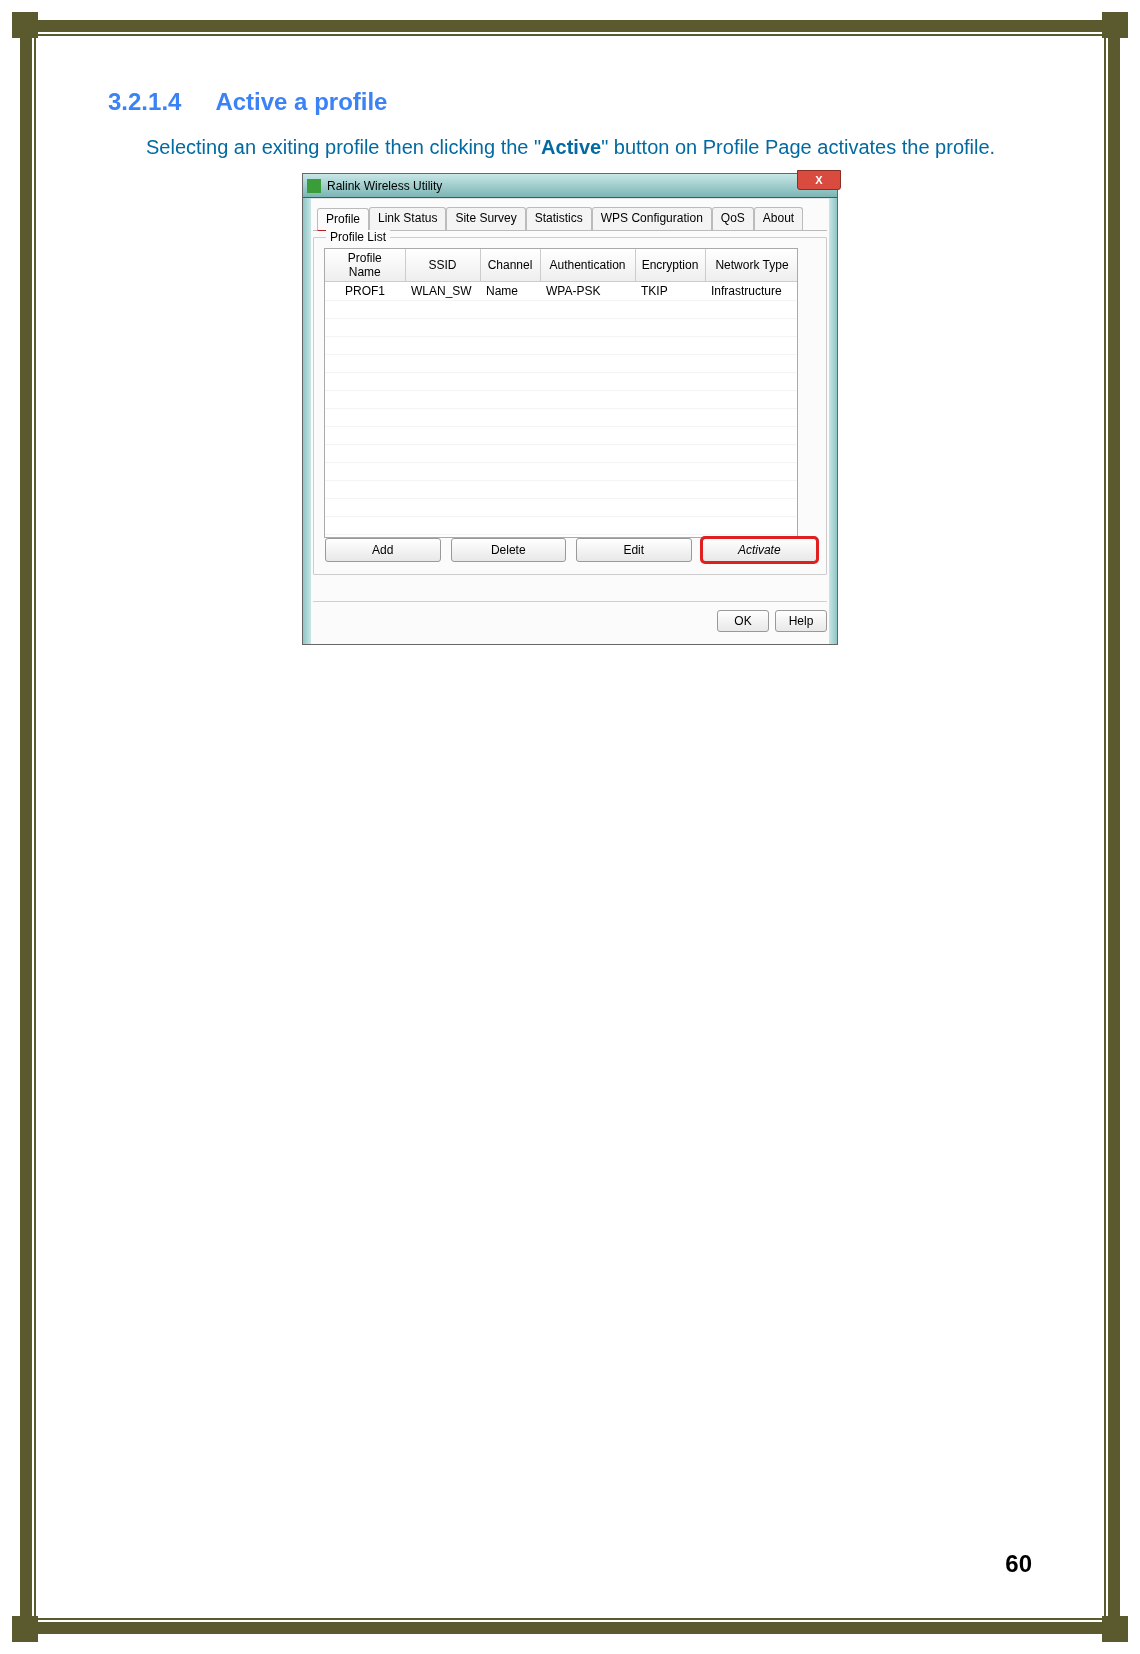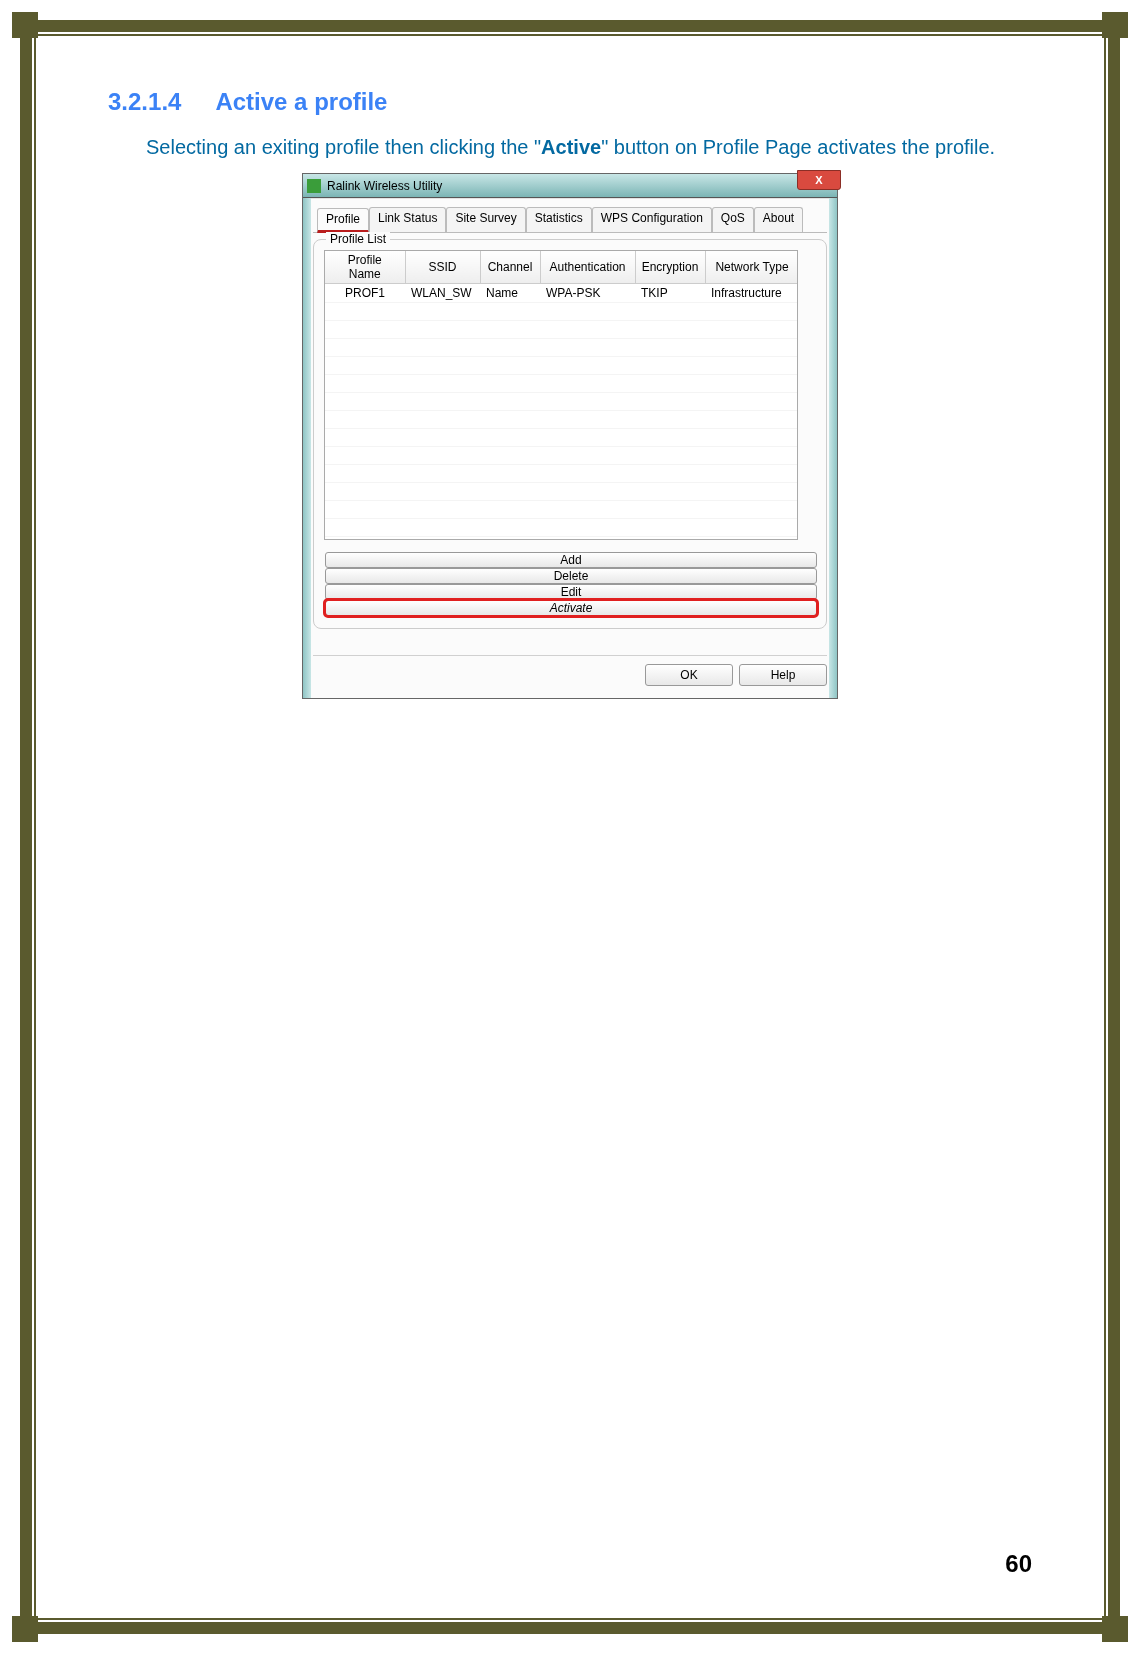--- a/index.html
+++ b/index.html
@@ -126,25 +126,25 @@
       border-bottom: none;
       background: #f4f4f4;
       margin-right: 0px;
       border-radius: 3px 3px 0 0;
       position: relative;
       white-space: nowrap;
     }
     .tab.active {
       background: #fbfbfb;
       top: 1px;
-      border-bottom: 3px solid #b91c1c;
+      border-bottom: 1px solid #b91c1c;
     }
     .fieldset {
       border: 1px solid #ccc;
-      border-radius: 8px;
+      border-radius: 1px;
       padding: 10px 8px 12px 10px;
       margin-top: 4px;
     }
     .fieldset-label {
       position: relative;
       top: -18px;
       left: 2px;
       background: #fbfbfb;
       padding: 0 4px;
       font-size: 12px;
@@ -175,23 +175,21 @@
     }
     td {
       padding: 2px 6px;
       height: 18px;
       border-bottom: 1px solid #f4f4f4;
       white-space: nowrap;
       overflow: hidden;
     }
     .btn-row {
       display: flex;
-      gap: 0;
-      margin-top: 12px;
-      flex-direction: column;
+      gap: 8px;
     }
     .btn {
       flex: 1;
       height: 24px;
       background: linear-gradient(to bottom, #fff, #e8e8e8);
       border: 1px solid #999;
       border-radius: 3px;
       font-size: 12px;
       display: flex;
       align-items: center;
@@ -208,21 +206,21 @@
       height: 1px;
       background: #d0d0d0;
       margin: 26px 0 8px 0;
     }
     .dialog-btn-row {
       display: flex;
       justify-content: flex-end;
       gap: 6px;
     }
     .dialog-btn {
-      width: 88px;
+      width: 52px;
       height: 22px;
       background: linear-gradient(to bottom, #fff, #e8e8e8);
       border: 1px solid #999;
       border-radius: 3px;
       font-size: 12px;
       display: flex;
       align-items: center;
       justify-content: center;
     }
     .side-glow-left, .side-glow-right {

